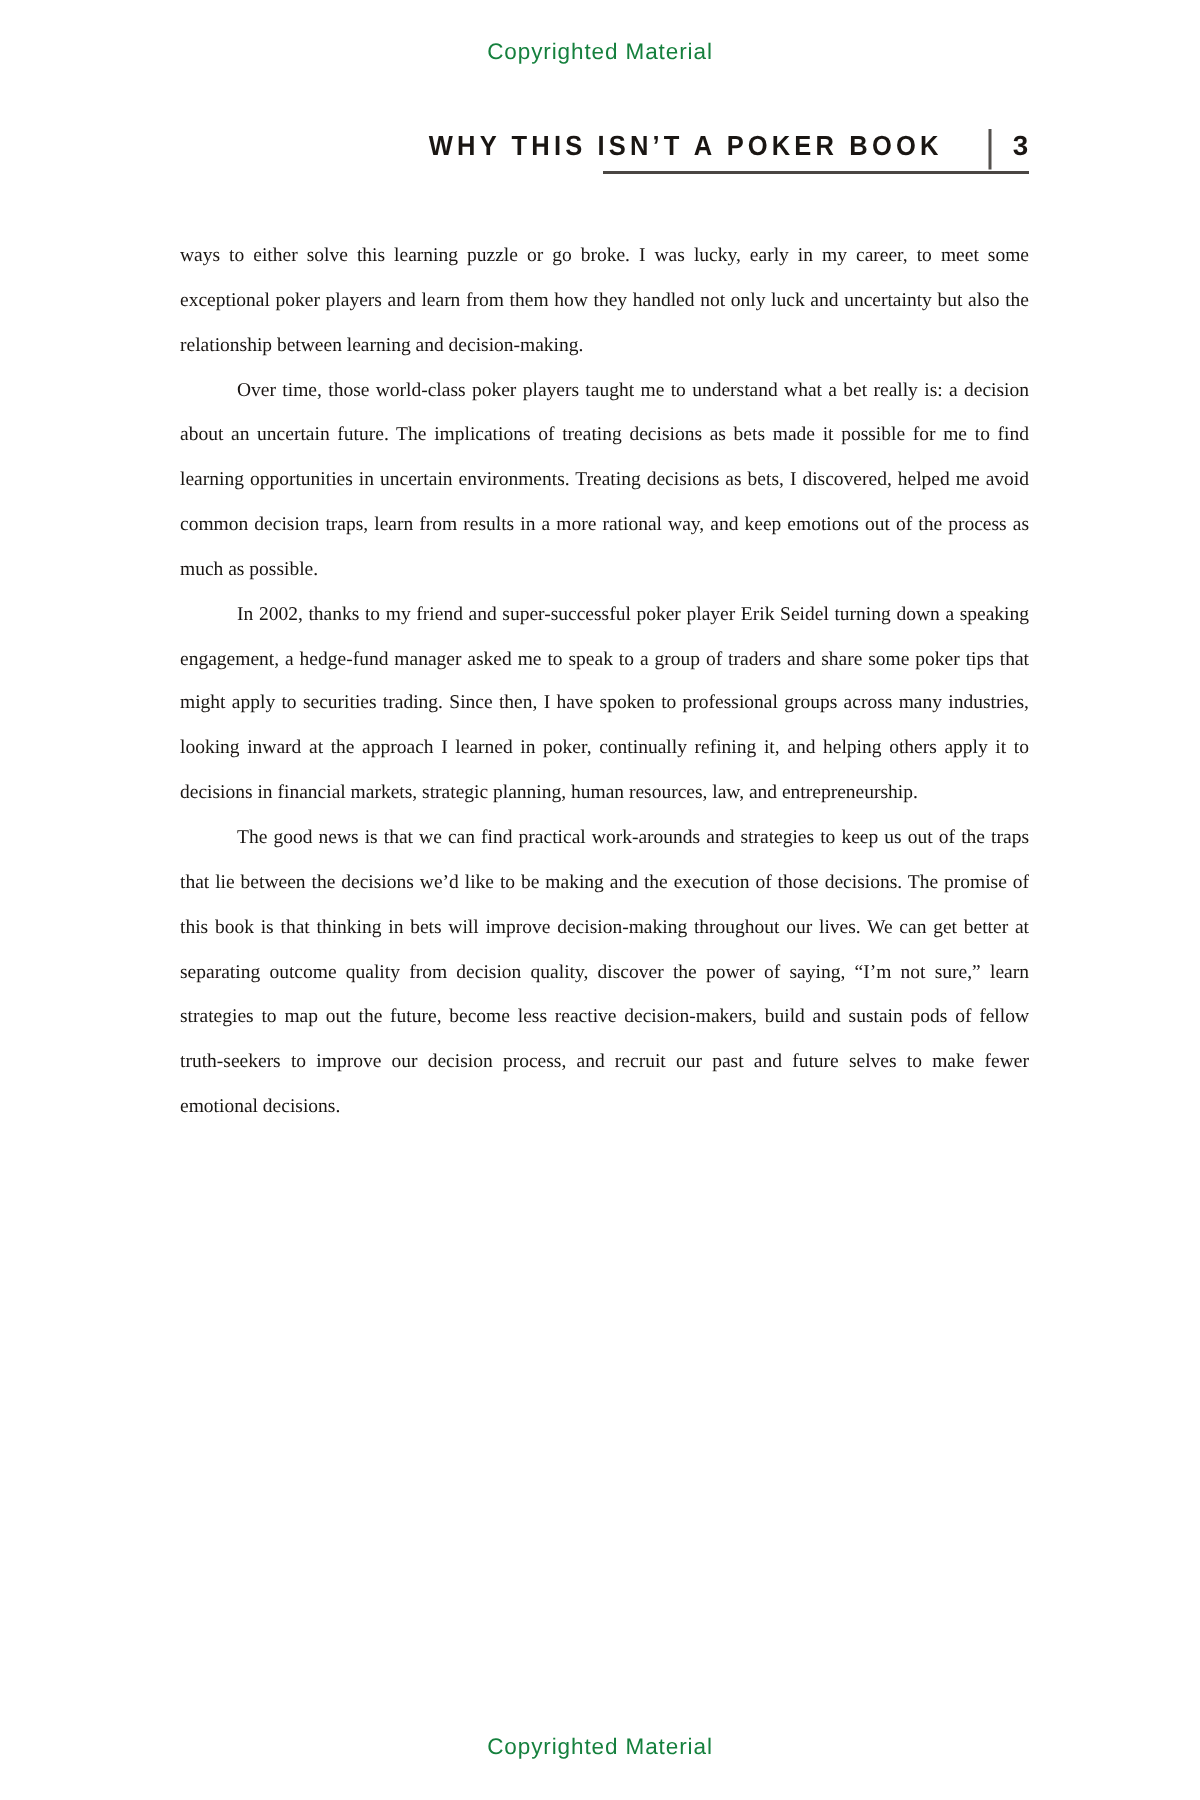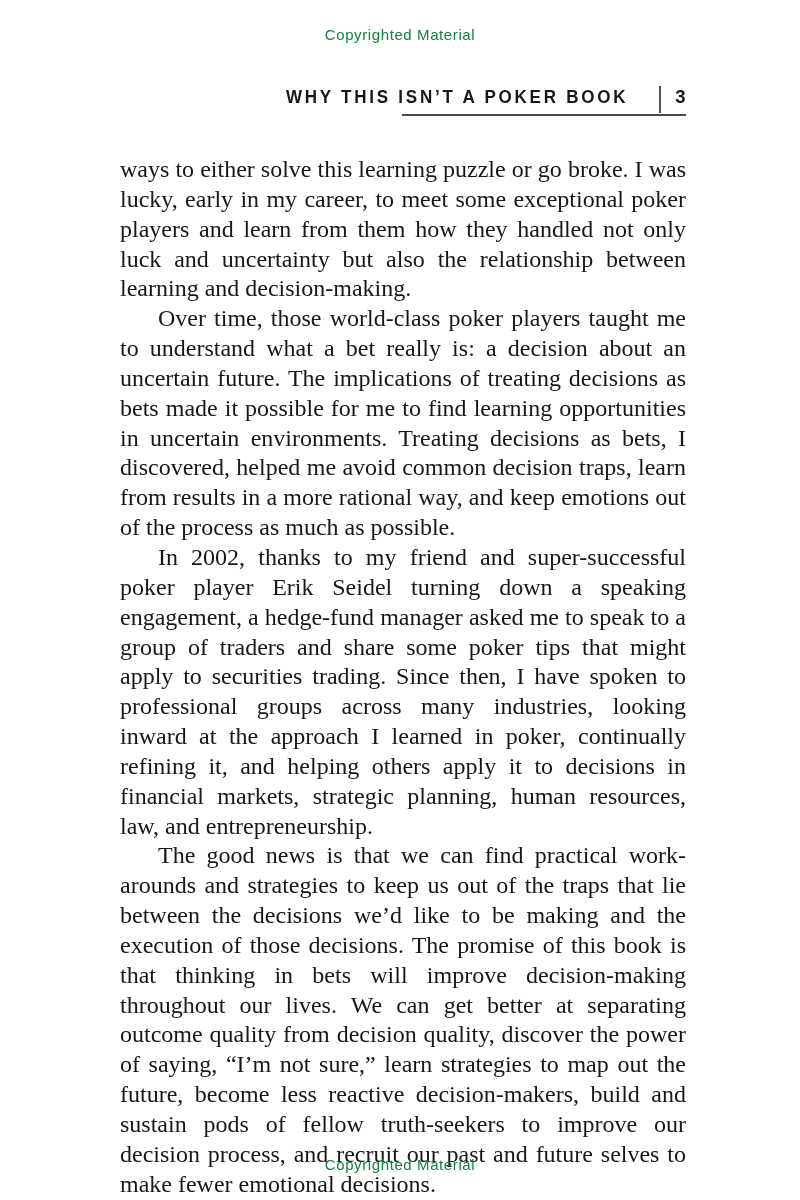--- a/index.html
+++ b/index.html
@@ -87,21 +87,21 @@
     height: 2px;
     background: #4a4643;
   }
 
   
   .body-text {
     position: absolute;
     top: 155px;
     left: 120px;
     width: 566px;
-    font-size: 24px;
+    font-size: 13px;
     line-height: 29.85px;
     text-align: justify;
     text-justify: inter-word;
     color: #1a1613;
     -webkit-font-smoothing: antialiased;
   }
   .body-text p {
     margin: 0;
     text-indent: 38px;
     hyphens: manual;

